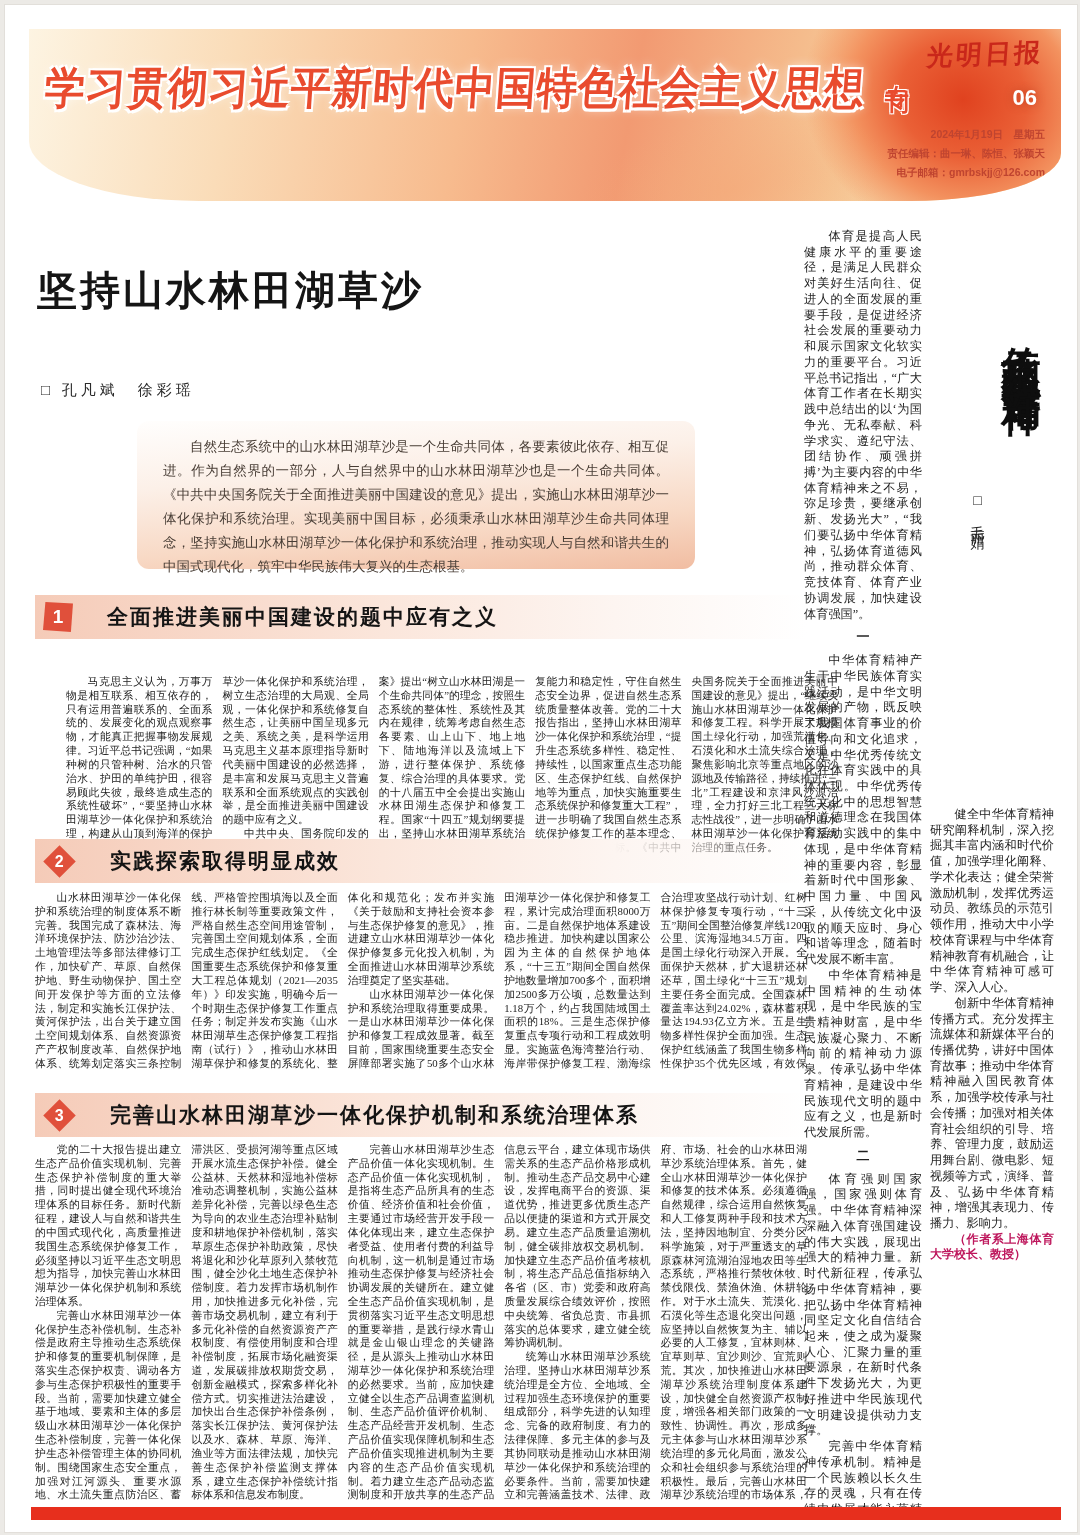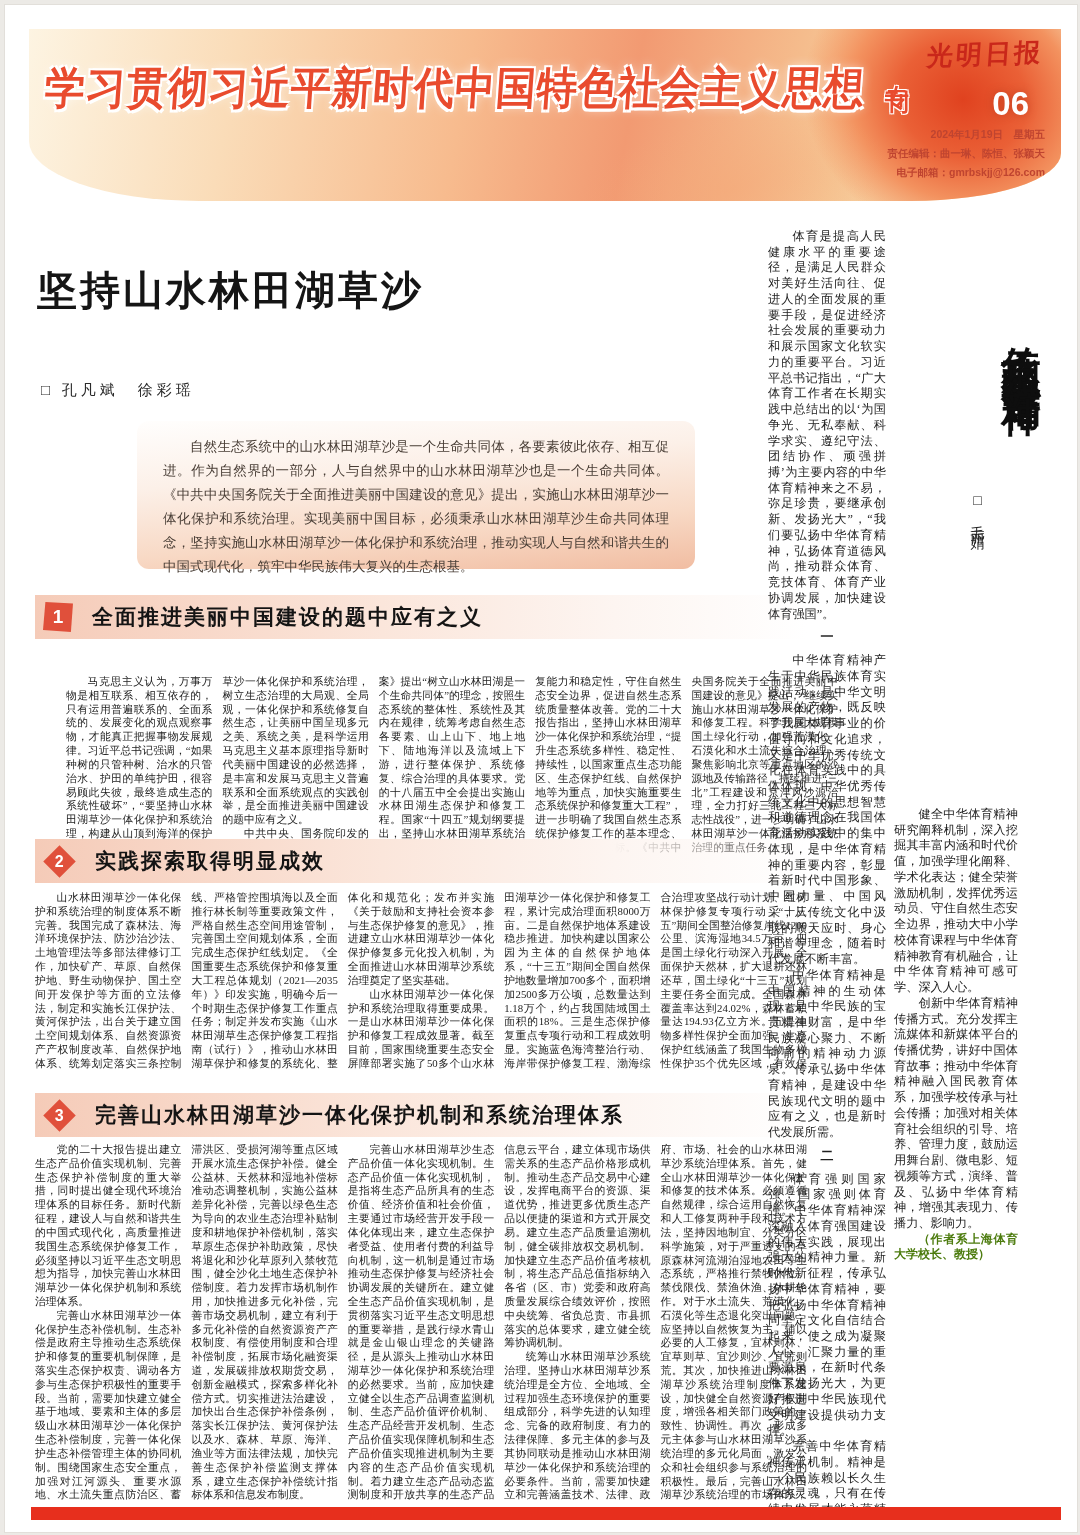--- a/index.html
+++ b/index.html
@@ -17,60 +17,60 @@
     border-radius:50%;opacity:.55;
     background:radial-gradient(closest-side,#f4a877 0%,rgba(250,220,180,0) 75%);}
   .slogan{position:absolute;left:16px;top:32px;font-family:"Liberation Sans",sans-serif;font-weight:900;
     font-size:40px;letter-spacing:1px;color:#e94b2e;white-space:nowrap;transform:skewX(-4deg) scaleY(1.1);
     text-shadow:-2px -2px 0 #fff,2px -2px 0 #fff,-2px 2px 0 #fff,2px 2px 0 #fff,0 0 10px rgba(255,255,255,.9);}
   .edition{position:absolute;left:852px;top:36px;writing-mode:vertical-rl;font-family:"Liberation Sans",sans-serif;
     font-weight:900;font-size:24px;letter-spacing:6px;color:#e94b2e;
     text-shadow:-1px -1px 0 #fff,1px -1px 0 #fff,-1px 1px 0 #fff,1px 1px 0 #fff;}
   .masthead{position:absolute;right:18px;top:8px;font-size:26px;font-weight:bold;color:#c9271a;
     letter-spacing:3px;transform:skewX(-6deg) rotate(-2deg);font-family:"DejaVu Serif",serif;}
-  .pagenum{position:absolute;right:32px;top:56px;font-size:33px;font-weight:bold;color:#ffffff;
+  .pagenum{position:absolute;right:24px;top:56px;font-size:22px;font-weight:bold;color:#ffffff;
     font-family:"Liberation Sans",sans-serif;text-shadow:0 0 8px rgba(190,60,30,.8);}
   .dateblock{position:absolute;right:16px;top:96px;text-align:right;font-family:"Liberation Sans",sans-serif;
     font-weight:bold;font-size:10.5px;line-height:1.8;color:#bf4430;}
 
   
   .m-title{position:absolute;left:32px;top:230px;font-size:40px;line-height:1.45;font-weight:900;
     letter-spacing:3px;color:#151515;}
   .authors{position:absolute;left:36px;top:376px;font-size:15px;letter-spacing:4px;color:#2a2a2a;}
   .intro-box{position:absolute;left:132px;top:416px;width:558px;height:148px;box-sizing:border-box;
     border-radius:12px;padding:14px 26px 0 26px;
     background:linear-gradient(175deg,#fffefd 0%,#fcf0e8 35%,#f8d9c5 70%,#f1bda2 100%);}
   .intro-box p{margin:0;text-indent:2em;font-size:13.5px;line-height:1.78;color:#473c34;text-align:justify;}
 
   .sec-head{position:absolute;left:30px;width:772px;height:44px;display:flex;align-items:center;gap:16px;
     padding-left:8px;box-sizing:border-box;
     background:linear-gradient(90deg,#f5cbb8 0%,#fbe6db 45%,#fdf5f1 75%,rgba(255,255,255,0) 100%);}
-  .sec-head h2{margin:3px;font-family:"Liberation Sans",sans-serif;font-weight:bold;font-size:21px;
+  .sec-head h2{margin:18px;font-family:"Liberation Sans",sans-serif;font-weight:bold;font-size:21px;
     letter-spacing:2px;color:#141414;text-align:center;}
   .badge{background:#e0503b;color:#fff;font-family:"Liberation Sans",sans-serif;font-weight:bold;
     display:flex;align-items:center;justify-content:center;flex:0 0 auto;}
   .badge-sq{width:30px;height:30px;font-size:19px;clip-path:polygon(8% 0,100% 5%,93% 100%,0 93%);}
   .badge-dm{width:23px;height:23px;font-size:16px;transform:rotate(45deg);margin:0 5px;}
   .badge-dm i{font-style:normal;transform:rotate(-45deg);display:block;}
 
   .sec-body{position:absolute;left:30px;width:772px;overflow:hidden;
     column-count:5;column-gap:10px;column-fill:auto;
     font-size:10.8px;line-height:1.28;text-align:justify;color:#1c1c1c;}
   .sec-body .para{margin:0;text-indent:2em;}
-  .attribution{margin:0;text-indent:2em;font-family:"Liberation Sans",sans-serif;font-weight:bold;font-size:10.8px;color:#4d7c0f;}
+  .attribution{margin:0;text-indent:2em;font-family:"Liberation Sans",sans-serif;font-weight:bold;font-size:10.8px;color:#be185d;}
 
   #sec1-body{top:670px;height:186px;margin-left:31px;}
   #sec2-body{top:886px;height:192px;}
   #sec3-body{top:1138px;height:366px;}
   #sec1-head{top:590px;}
   #sec2-head{top:834px;}
   #sec3-head{top:1088px;}
 
   
-  .side{position:absolute;left:757px;top:224px;width:257px;height:1280px;text-decoration:underline;}
+  .side{position:absolute;left:793px;top:224px;width:257px;height:1280px;text-decoration:underline;}
   .side-col{font-size:12.2px;line-height:1.29;text-align:justify;color:#1e1e1e;overflow:hidden;}
   .side-col .para{margin:0;text-indent:2em;}
   .side-col-a{position:absolute;left:6px;top:0;width:118px;height:100%;}
   .side-col-b{position:absolute;left:132px;top:578px;width:124px;height:700px;}
   .side-title{position:absolute;left:989px;top:310px;writing-mode:vertical-rl;font-size:39px;font-weight:900;
     letter-spacing:5px;color:#0e0e0e;}
   .side-author{position:absolute;left:963px;top:488px;writing-mode:vertical-rl;font-size:14px;
     letter-spacing:6px;color:#222;}
   .sec-divider{text-align:center;font-weight:bold;font-size:13px;margin:7px 0;text-indent:0;}
   .side-col .attribution{font-size:12px;}
@@ -142,21 +142,21 @@
     <div class="side-col side-col-a">
         <p class="para">体育是提高人民健康水平的重要途径，是满足人民群众对美好生活向往、促进人的全面发展的重要手段，是促进经济社会发展的重要动力和展示国家文化软实力的重要平台。习近平总书记指出，“广大体育工作者在长期实践中总结出的以‘为国争光、无私奉献、科学求实、遵纪守法、团结协作、顽强拼搏’为主要内容的中华体育精神来之不易，弥足珍贵，要继承创新、发扬光大”，“我们要弘扬中华体育精神，弘扬体育道德风尚，推动群众体育、竞技体育、体育产业协调发展，加快建设体育强国”。</p>
         <div class="sec-divider">一</div>
         <p class="para">中华体育精神产生于中华民族体育实践活动，是中华文明发展的产物，既反映了我国体育事业的价值导向和文化追求，又是中华优秀传统文化在体育实践中的具体体现。中华优秀传统文化中的思想智慧和道德理念在我国体育活动实践中的集中体现，是中华体育精神的重要内容，彰显着新时代中国形象、中国力量、中国风采，从传统文化中汲取的顺天应时、身心和谐等理念，随着时代发展不断丰富。</p>
         <p class="para">中华体育精神是中国精神的生动体现，是中华民族的宝贵精神财富，是中华民族凝心聚力、不断向前的精神动力源泉。传承弘扬中华体育精神，是建设中华民族现代文明的题中应有之义，也是新时代发展所需。</p>
         <div class="sec-divider">二</div>
         <p class="para">体育强则国家强，国家强则体育强。中华体育精神深深融入体育强国建设的伟大实践，展现出强大的精神力量。新时代新征程，传承弘扬中华体育精神，要把弘扬中华体育精神同坚定文化自信结合起来，使之成为凝聚人心、汇聚力量的重要源泉，在新时代条件下发扬光大，为更好推进中华民族现代文明建设提供动力支撑。</p>
         <p class="para">完善中华体育精神传承机制。精神是一个民族赖以长久生存的灵魂，只有在传续中发展才能永葆精神不褪色、不变质。中华体育精神就是在一代又一代人</p>
       </div>
     <div class="side-col side-col-b">
-        <p class="para">健全中华体育精神研究阐释机制，深入挖掘其丰富内涵和时代价值，加强学理化阐释、学术化表达；健全荣誉激励机制，发挥优秀运动员、守住自然生态安全边界，推动大中小学校体育课程与中华体育精神教育有机融合，让中华体育精神可感可学、深入人心。</p>
+        <p class="para">健全中华体育精神研究阐释机制，深入挖掘其丰富内涵和时代价值，加强学理化阐释、学术化表达；健全荣誉激励机制，发挥优秀运动员、教练员的示范引领作用，推动大中小学校体育课程与中华体育精神教育有机融合，让中华体育精神可感可学、深入人心。</p>
         <p class="para">创新中华体育精神传播方式。充分发挥主流媒体和新媒体平台的传播优势，讲好中国体育故事；推动中华体育精神融入国民教育体系，加强学校传承与社会传播；加强对相关体育社会组织的引导、培养、管理力度，鼓励运用舞台剧、微电影、短视频等方式，演绎、普及、弘扬中华体育精神，增强其表现力、传播力、影响力。</p>
         <p class="attribution">（作者系上海体育大学校长、教授）</p>
       </div>
   </div>
   <div class="side-title">传承和弘扬中华体育精神</div>
   <div class="side-author">□毛丽娟</div>
 
   <div class="bottom-bar"></div>
 </div>
 

